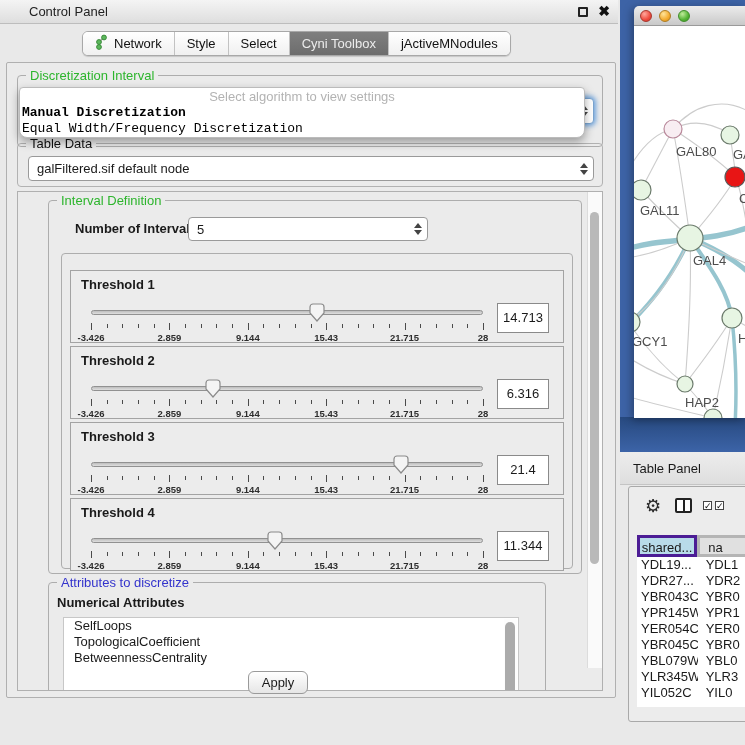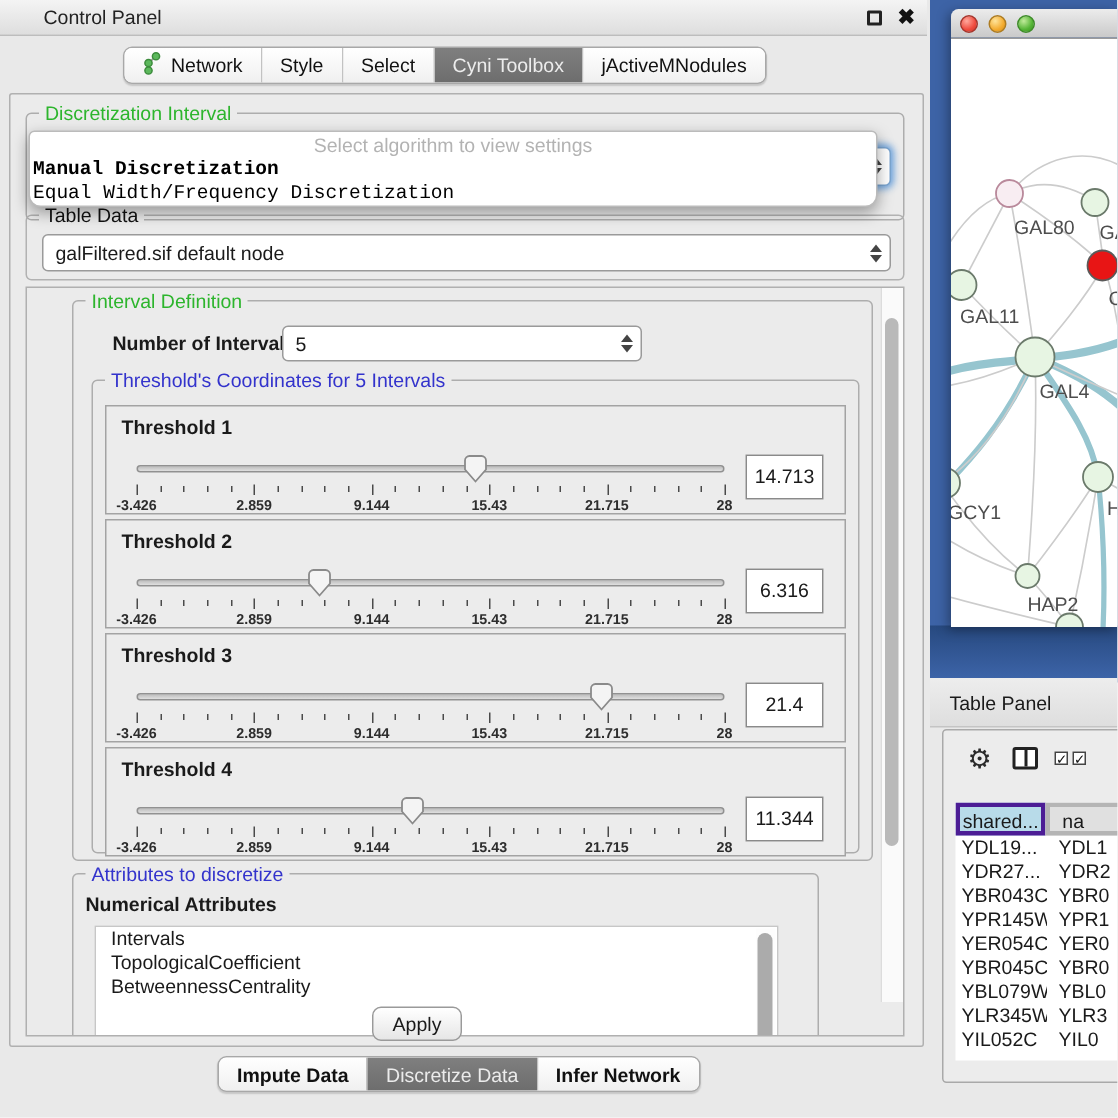--- a/index.html
+++ b/index.html
@@ -201,21 +201,20 @@
         <span class="group-title t-green">Interval Definition</span>
         <span class="noi-label">Number of Intervals</span>
         <div class="combo noi-combo">
           <span>5</span>
           <span class="stepper">
               <span class="arr-up"></span>
               <span class="arr-dn"></span>
             </span>
         </div>
         <div class="group g-thresh">
-          <span class="group-title t-blue">Threshold's Coordinates for 5 Intervals</span>
           <div id="thresholds-host">
   <div class="threshold">
     <div class="th-label">Threshold 1</div>
     <div class="srow">
       <div class="slider">
         <div class="track"></div>
         <div class="ticks">
                       <div class="tick major" style="left: 0%;"></div>
                       <div class="tick" style="left: 4%;"></div>
                       <div class="tick" style="left: 8%;"></div>
@@ -415,50 +414,39 @@
   </div>
 </div>
         </div>
       </div>
 
       <div class="group g-attrs">
         <span class="group-title t-blue">Attributes to discretize</span>
         <span class="attrs-label">Numerical Attributes</span>
         <div class="listbox">
           <div id="attr-items-host">
-              <div class="list-item">Intervals</div>
+              <div class="list-item">SelfLoops</div>
               <div class="list-item">TopologicalCoefficient</div>
               <div class="list-item">BetweennessCentrality</div>
             </div>
           <div class="lscroll">
               <div class="lthumb"></div>
             </div>
         </div>
       </div>
 
     </div>
 
     <div class="vscroll" style="position:absolute; left:580px; top:129px; height:476px;">
       <div class="thumb"></div>
     </div>
 
     <div class="apply-btn">Apply</div>
   </div>
 
-  <div class="bottom-tabbar">
-    <div class="tab">
-        <span>Impute Data</span>
-      </div>
-    <div class="tab selected">
-        <span>Discretize Data</span>
-      </div>
-    <div class="tab">
-        <span>Infer Network</span>
-      </div>
-  </div>
 
   <div class="desktop">
     <div class="bottomband"></div>
     <div class="mac-window">
       <div class="mac-titlebar">
         <span class="light red"></span>
         <span class="light yellow"></span>
         <span class="light green"></span>
       </div>
       <div class="canvas">

